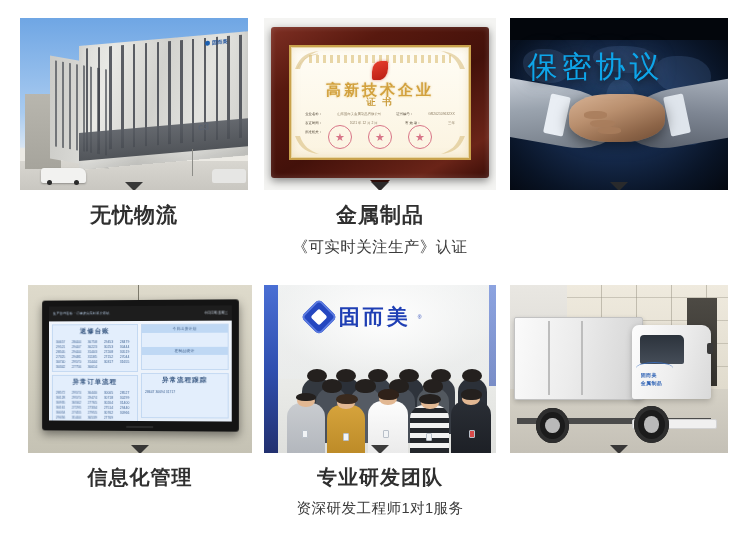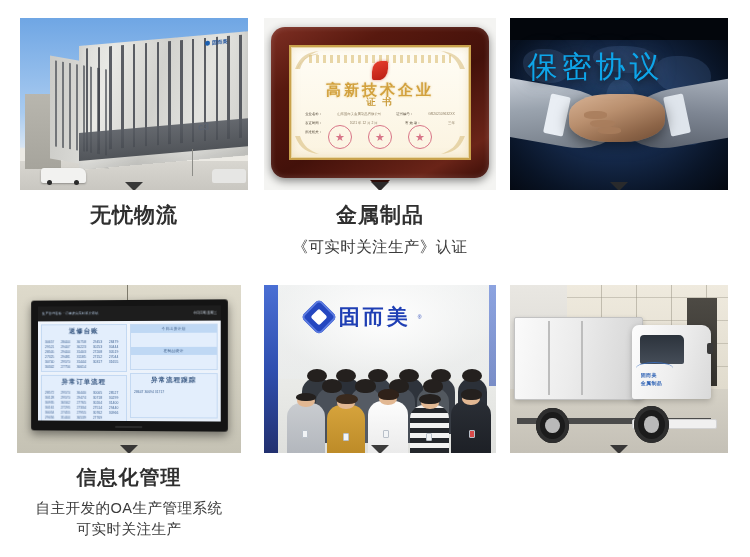--- a/index.html
+++ b/index.html
@@ -79,21 +79,21 @@
   .f-van::before{content:"";position:absolute;left:14%;bottom:-2px;width:5px;height:5px;border-radius:50%;background:#2a2a2a;}
   .f-van::after{content:"";position:absolute;right:16%;bottom:-2px;width:5px;height:5px;border-radius:50%;background:#2a2a2a;}
   .f-car{position:absolute;right:1%;bottom:4%;width:15%;height:8%;background:#e6e6e4;border-radius:4px 3px 2px 2px;}
   .f-pole{position:absolute;right:24%;bottom:8%;width:1.5px;height:16%;background:#8d8d88;}
 
   
   .p-cert{background:#f4f4f2;display:flex;align-items:center;justify-content:center;}
   .c-frame{
     position:absolute;left:3%;top:5%;width:94%;height:88%;
     background:linear-gradient(150deg,#7e2f23 0%,#58190f 25%,#43110a 55%,#6a2418 85%,#3b0d07 100%);
-    border-radius:14px;
+    border-radius:3px;
     box-shadow:0 3px 8px rgba(0,0,0,.45), inset 0 0 6px rgba(255,255,255,.18);
     padding:18px;box-sizing:border-box;
   }
   .c-inner{
     position:relative;width:100%;height:100%;
     background:linear-gradient(#fffdf6,#fdf8ea 55%,#fbf3e0);
     border:2px solid #c9a24c;
     box-sizing:border-box;
     box-shadow:inset 0 0 0 1px #e8d6a4, inset 0 0 10px rgba(200,165,90,.28);
     overflow:hidden;
@@ -391,21 +391,21 @@
           <i class="n-fing" style="left:22%;top:54%;width:26%;height:15%;"></i>
           <i class="n-fing" style="left:30%;top:70%;width:24%;height:14%;"></i>
         </div>
         <div class="n-title">保密协议</div>
       </div>
     </div>
     <div class="cap">
     </div>
   </div>
 
-  <div class="cell" style="left:5px;top:285px;width:224px;padding-left:12px;">
+  <div class="cell" style="left:16px;top:285px;width:224px;padding-left:12px;">
     <div class="photo" style="height:168px;">
       <div class="p-oa" style="position:absolute;inset:0;">
         <div class="o-wire"></div>
         <div class="o-tv">
           <div class="o-screen">
             <div class="o-hdr">
               <span class="l">生产管理看板 · 订单进度实时监控系统</span>
               <span class="r">今日日期 星期三</span>
             </div>
             <div class="o-body">
@@ -491,22 +491,20 @@
                 </div>
               </div>
             </div>
           </div>
           <div class="o-stand"></div>
         </div>
       </div>
     </div>
     <div class="cap small">
       <div class="t1">信息化管理</div>
-      <div class="t2">自主开发的OA生产管理系统
-可实时关注生产</div>
     </div>
   </div>
 
   <div class="cell" style="left:264px;top:285px;width:232px;">
     <div class="photo" style="height:168px;">
       <div class="p-team" style="position:absolute;inset:0;overflow:hidden;">
         <div class="t-wall"></div>
         <div class="t-glow"></div>
         <div class="t-blue"></div>
         <div class="t-blue2"></div>
@@ -562,20 +560,24 @@
           <div class="t-hair" style="left:66%;bottom:47%;width:9.5%;height:10%;"></div>
           <div class="t-badge" style="left:69%;bottom:12%;"></div>
 
           <div class="t-p" style="left:80%;bottom:0;width:18%;height:50%;background:linear-gradient(#2a2e35,#1d2026);"></div>
           <div class="t-head" style="left:85%;bottom:46%;width:8%;height:12%;"></div>
           <div class="t-hair" style="left:84.5%;bottom:51%;width:9.5%;height:10%;"></div>
           <div class="t-badge" style="left:88%;bottom:14%;background:#d84a4a;"></div>
         </div>
       </div>
     </div>
+    <div class="cap small">
+      <div class="t1">专业研发团队</div>
+      <div class="t2">资深研发工程师1对1服务</div>
+    </div>
   </div>
 
   <div class="cell" style="left:510px;top:285px;width:218px;">
     <div class="photo" style="height:168px;">
       <div class="p-truck" style="position:absolute;inset:0;overflow:hidden;">
         <div class="k-wallA"></div>
         <div class="k-wallB"></div>
         <div class="k-lines"></div>
         <div class="k-door"></div>
         <div class="k-ground"></div>

